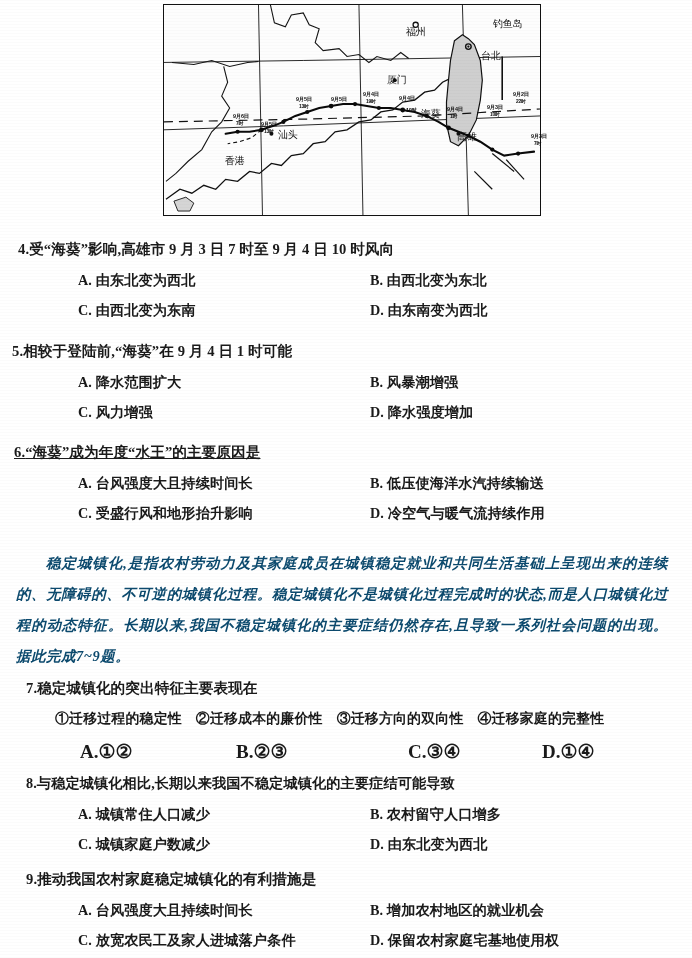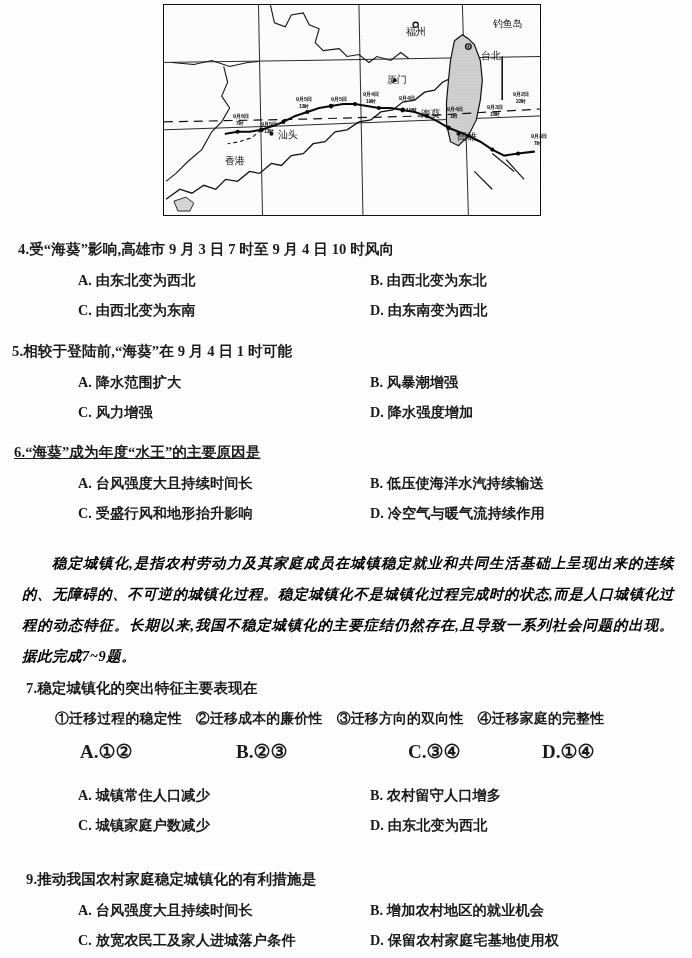--- a/index.html
+++ b/index.html
@@ -88,32 +88,32 @@
     font-weight: 700;
     white-space: nowrap;
     letter-spacing: 0.2px;
   }
   .subitems span { display: inline-block; }
   .sub-gap { width: 14px; }
 
   
   .passage {
     position: absolute;
-    left: 22px;
+    left: 16px;
     top: 548px;
     width: 652px;
     font-family: "Liberation Serif", "DejaVu Serif", serif;
     font-size: 14.4px;
     font-weight: 700;
     font-style: italic;
     line-height: 31px;
     text-indent: 30px;
     text-align: justify;
     letter-spacing: 0.6px;
-    color: #000000;
+    color: #0c4a6e;
   }
 
   .noise {
     position: absolute;
     inset: 0;
     pointer-events: none;
     opacity: 0.035;
     background:
       repeating-linear-gradient(0deg, rgba(0,0,0,.5) 0 1px, transparent 1px 3px);
   }
@@ -285,20 +285,23 @@
     </div>
     <div style="position:relative;height:30px;">
       <div class="opt4" style="left:80px;">A.①②</div>
       <div class="opt4" style="left:236px;">B.②③</div>
       <div class="opt4" style="left:408px;">C.③④</div>
       <div class="opt4" style="left:542px;">D.①④</div>
     </div>
   </div>
 
   <div class="qblock" style="top:774px;">
+    <div class="qstem" style="padding-left:26px;font-size:14.2px;">
+      <span>8.</span><span>与稳定城镇化相比,长期以来我国不稳定城镇化的主要症结可能导致</span>
+    </div>
     <div class="opt-row" style="margin-top:12px;">
       <div class="opt col-a">A. 城镇常住人口减少</div>
       <div class="opt col-b">B. 农村留守人口增多</div>
     </div>
     <div class="opt-row">
       <div class="opt col-a">C. 城镇家庭户数减少</div>
       <div class="opt col-b">D. 由东北变为西北</div>
     </div>
   </div>
 

